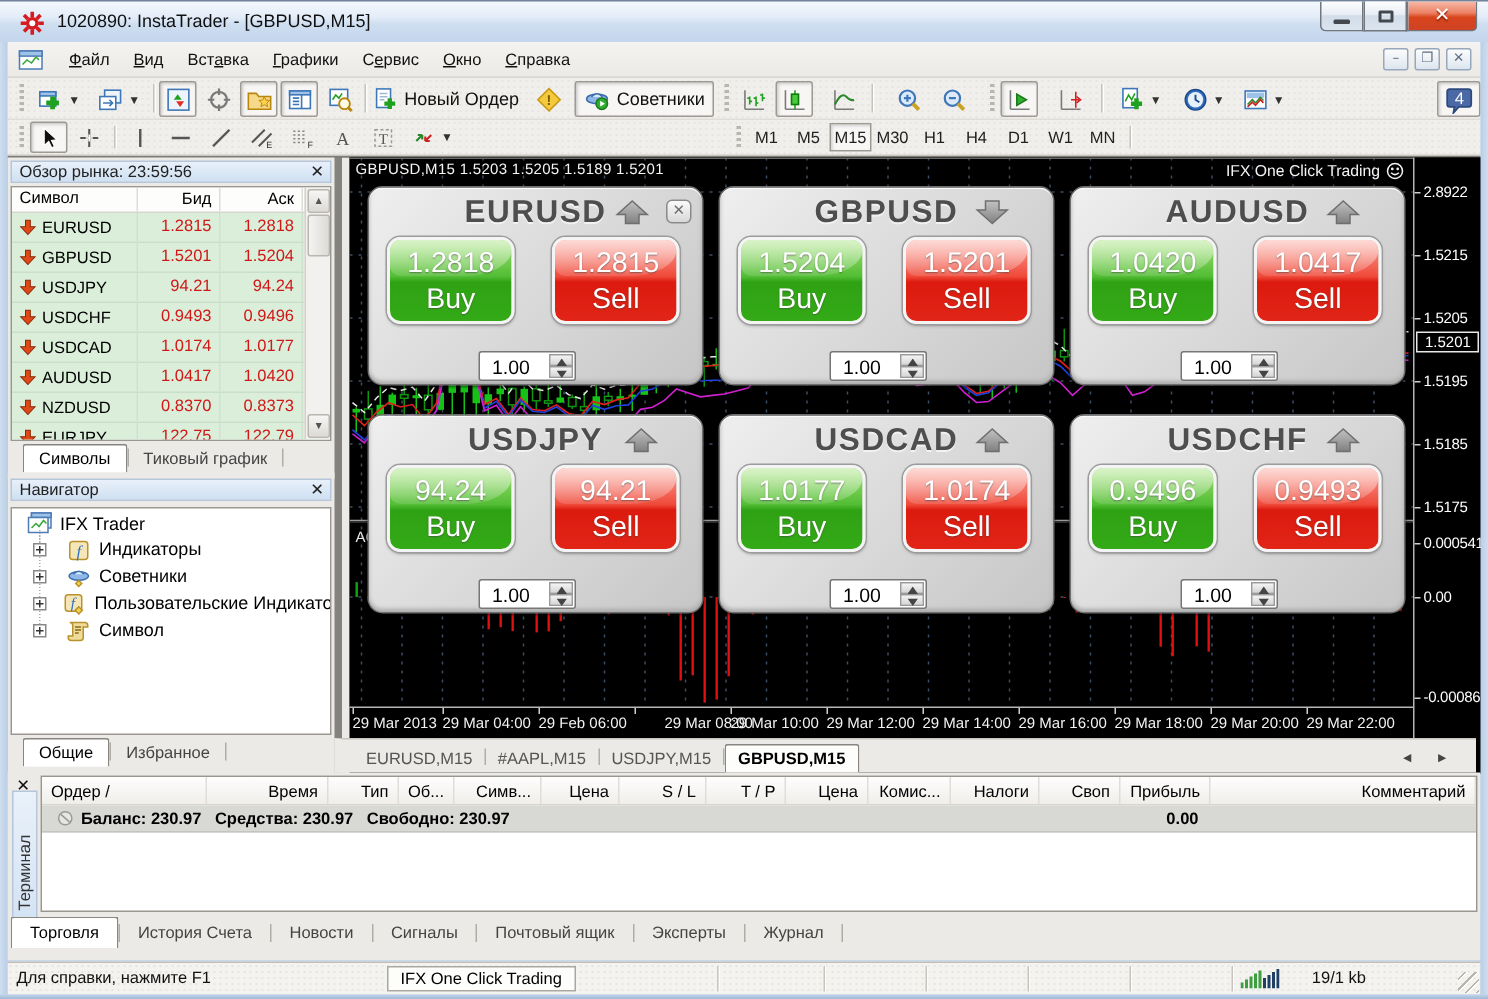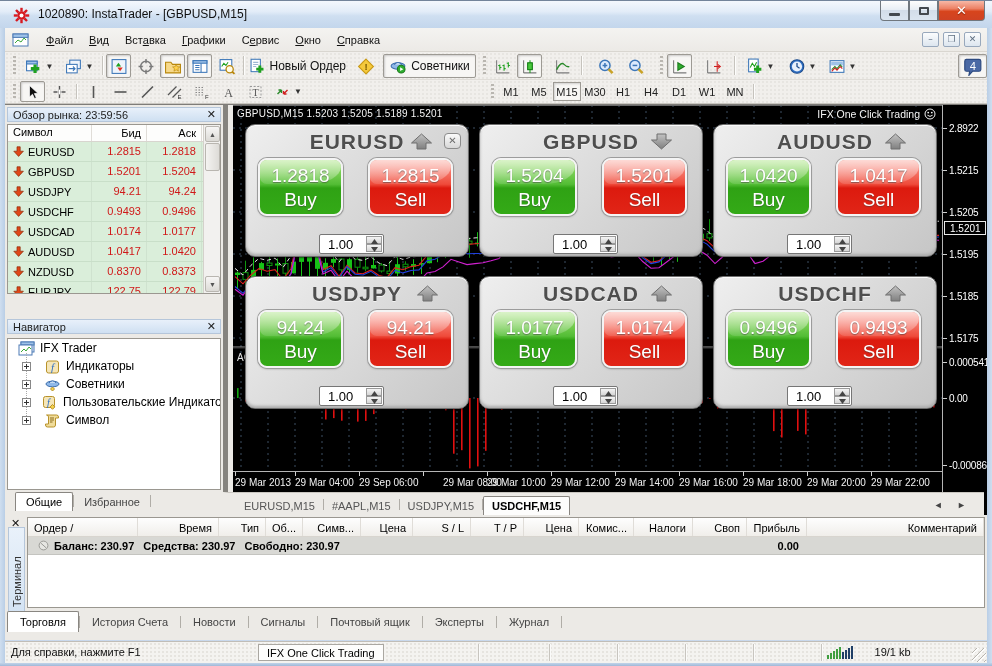--- a/index.html
+++ b/index.html
@@ -67,21 +67,21 @@
   .c-bid { width:55px; text-align:right; }
   .c-ask { width:55px; text-align:right; }
   .mw-num { color:#d01818; }
   .tabs { position:absolute; left:2px; bottom:0; right:2px; height:21px; display:flex; align-items:flex-end; padding-left:8px; }
   .tab { padding:3px 10px 3px 10px; font-size:11px; color:#444; position:relative; }
   .tab.active { background:#fff; border:1px solid #898681; border-bottom:none; color:#000; border-radius:2px 2px 0 0; box-shadow:0 -1px 0 #fff inset; }
   .tab-div { width:1px; height:12px; background:#b0ada7; margin-bottom:4px; }
 
   .navigator { position:absolute; left:0; top:214px; width:218px; height:192px; }
   .nav-body { position:absolute; left:2px; right:2px; top:19px; bottom:21px; background:#fff; border:1px solid #9a9790; overflow:hidden; }
-  .tree-root { display:flex; gap:5px; padding:2px 0 1px 10px; font-size:12px; }
+  .tree-root { display:flex; align-items:center; gap:5px; padding:2px 0 1px 10px; font-size:12px; }
   .tree-item { display:flex; align-items:center; gap:5px; padding:1px 0 1px 0; font-size:12px; position:relative; height:18px; white-space:nowrap; }
   .plusbox { width:9px; height:9px; border:1px solid #888; background:#fff; position:relative; margin-left:14px; flex:none; }
   .plusbox:before, .plusbox:after { content:""; position:absolute; background:#333; }
   .plusbox:before { left:1px; right:1px; top:3px; height:1px; }
   .plusbox:after { top:1px; bottom:1px; left:3px; width:1px; }
   .tree-icon { width:17px; height:15px; flex:none; }
   .dotline { position:absolute; left:18px; top:-4px; width:1px; height:10px; background-image:repeating-linear-gradient(180deg,#aaa 0 1px,transparent 1px 2px); }
 
   
   .hsplit { position:absolute; left:0; width:218px; height:4px; background:#eceae6; }
@@ -538,20 +538,26 @@
                 <div class="c-bid mw-num">122.75</div>
                 <div class="c-ask mw-num">122.79</div>
               </div>
             </div>
           <div class="mw-scroll">
             <div class="sc-btn" style="top:1px;">▲</div>
             <div class="sc-thumb"></div>
             <div class="sc-btn" style="bottom:1px;">▼</div>
           </div>
         </div>
+        <div class="tabs" id="mw-tabs">
+            <div class="tab active">Символы</div>
+            <div class="tab-div"></div>
+            <div class="tab">Тиковый график</div>
+            <div class="tab-div"></div>
+          </div>
       </div>
 
       <div class="hsplit" style="top:210px;"></div>
 
       <div class="navigator">
         <div class="panel-caption" style="margin:0 2px 0 2px;">
           <span>Навигатор</span>
           <span class="x">✕</span>
         </div>
         <div class="nav-body">
@@ -936,21 +942,21 @@
             <circle cx="4.2" cy="4.6" r="0.9" fill="#f4f4f4"></circle>
               <circle cx="7.8" cy="4.6" r="0.9" fill="#f4f4f4"></circle>
             <path d="M3.4 7.2 Q6 9.6 8.6 7.2" fill="none" stroke="#f4f4f4"></path>
           </svg>
         </span>
         <div class="date-axis" id="date-axis">
             <div class="da-label" style="left:2px;">29 Mar 2013</div>
             <div class="da-tick" style="left:2px;"></div>
             <div class="da-label" style="left:62px;">29 Mar 04:00</div>
             <div class="da-tick" style="left:62px;"></div>
-            <div class="da-label" style="left:126px;">29 Sep 06:00</div>
+            <div class="da-label" style="left:126px;">29 Feb 06:00</div>
             <div class="da-tick" style="left:126px;"></div>
             <div class="da-label" style="left:190px;margin-left:20px;">29 Mar 08:00</div>
             <div class="da-tick" style="left:190px;"></div>
             <div class="da-label" style="left:254px;">29 Mar 10:00</div>
             <div class="da-tick" style="left:254px;"></div>
             <div class="da-label" style="left:318px;">29 Mar 12:00</div>
             <div class="da-tick" style="left:318px;"></div>
             <div class="da-label" style="left:382px;">29 Mar 14:00</div>
             <div class="da-tick" style="left:382px;"></div>
             <div class="da-label" style="left:446px;">29 Mar 16:00</div>
@@ -1212,21 +1218,21 @@
     </div>
   </div>
 
   <div class="chart-tabs" id="chart-tabs">
     <div class="ctab">EURUSD,M15</div>
       <div class="ctab-div"></div>
       <div class="ctab">#AAPL,M15</div>
       <div class="ctab-div"></div>
       <div class="ctab">USDJPY,M15</div>
       <div class="ctab-div"></div>
-      <div class="ctab active">USDCHF,M15</div>
+      <div class="ctab active">GBPUSD,M15</div>
       <div class="ctab-arrows">◄ ►</div>
   </div>
 
   <div class="terminal">
     <div class="term-close">✕</div>
     <div class="term-side">
       <span>Терминал</span>
     </div>
     <div class="term-main">
       <div class="term-hdr" id="term-hdr">

